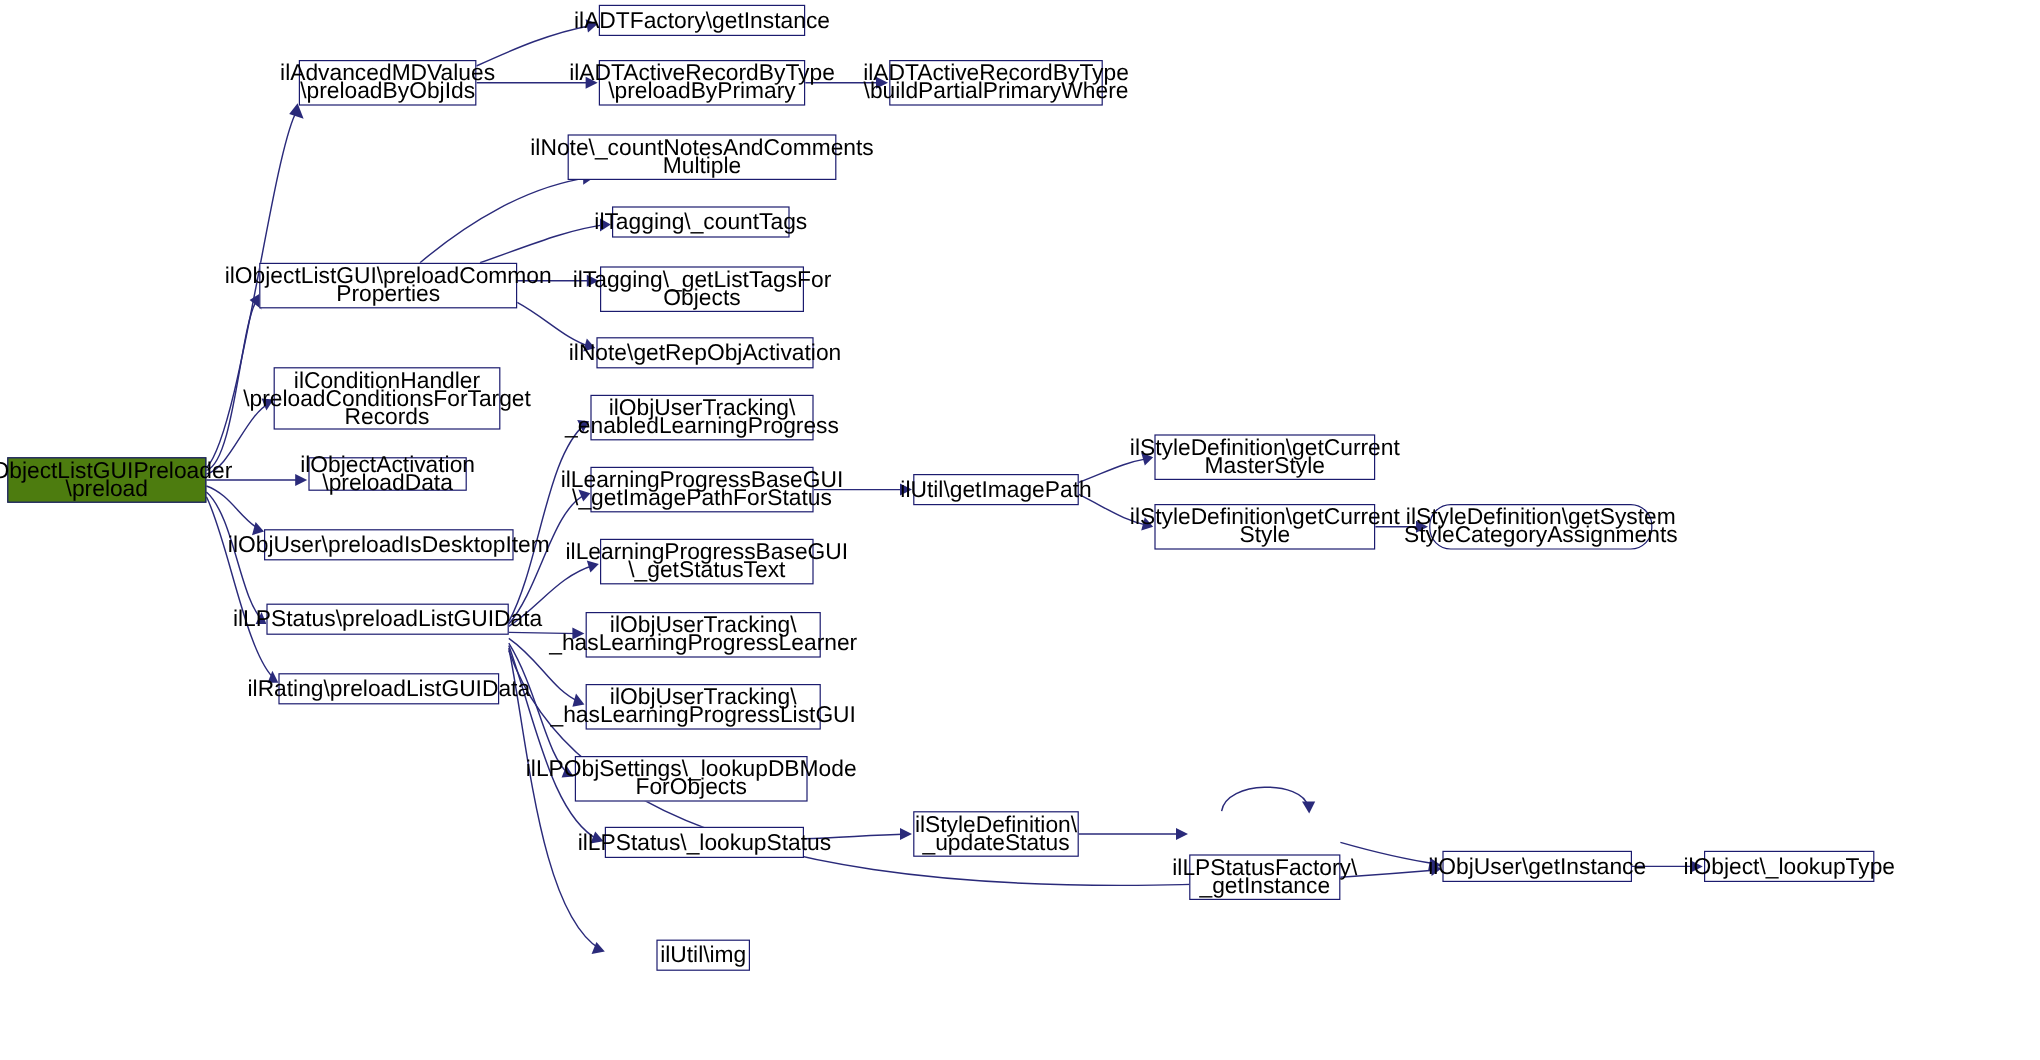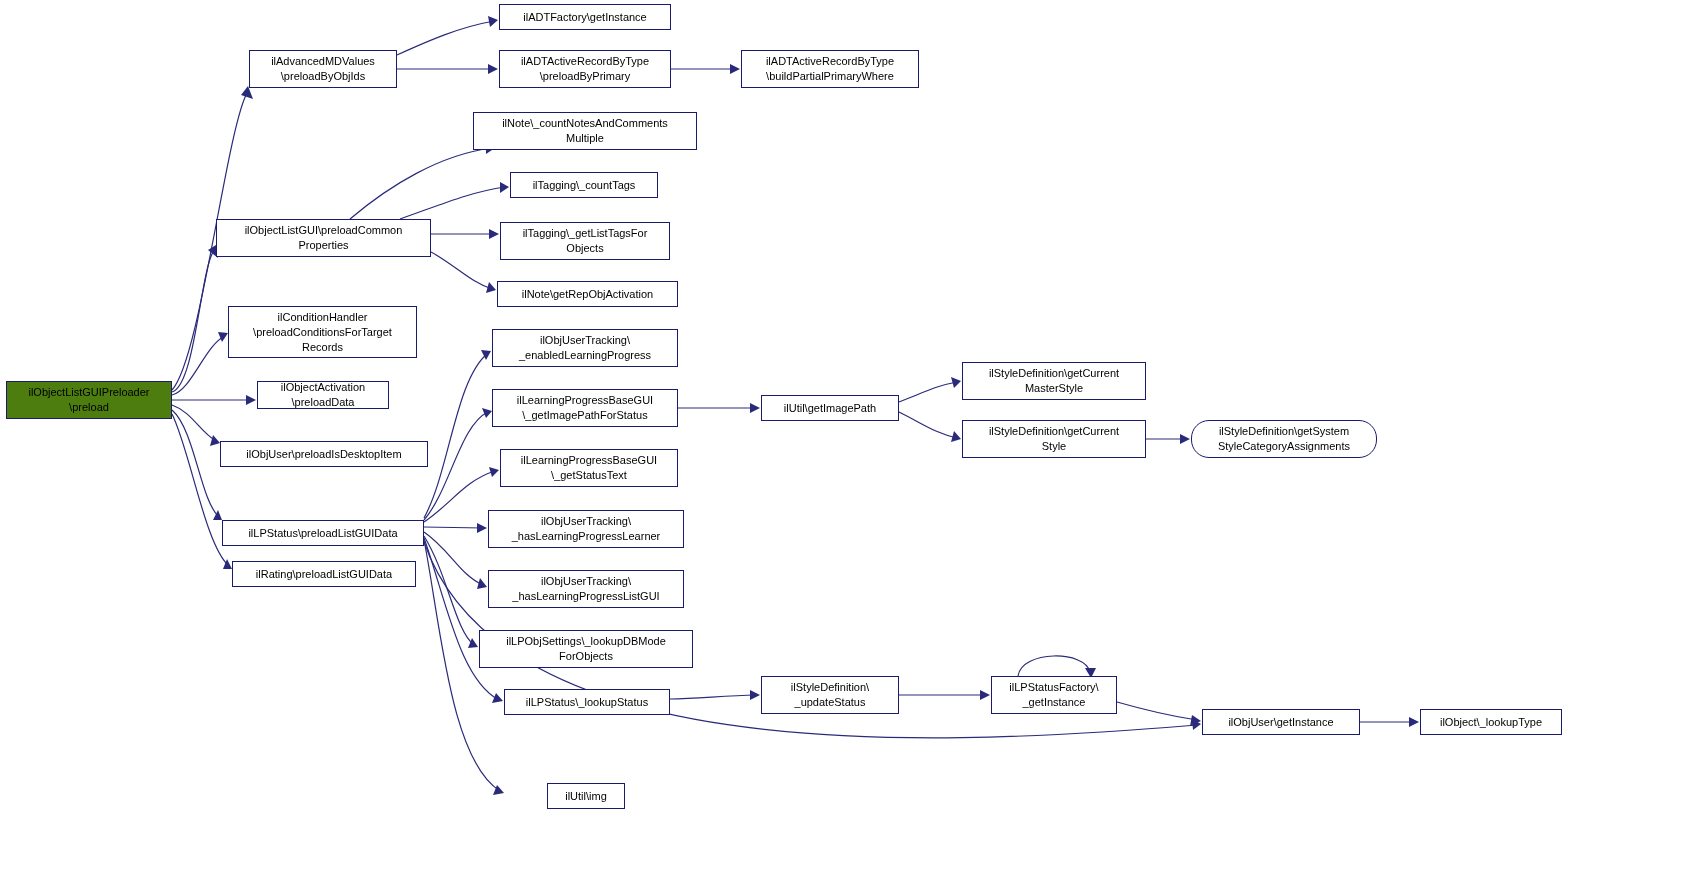--- a/index.html
+++ b/index.html
@@ -22,21 +22,21 @@
     width: 1700px;
     height: 883px;
     pointer-events: none;
   }
   .node {
     position: absolute;
     box-sizing: border-box;
     border: 1px solid #1b1b6e;
     background: #ffffff;
     color: #000000;
-    font-size: 11px;
+    font-size: 19px;
     line-height: 15px;
     display: flex;
     align-items: center;
     justify-content: center;
     text-align: center;
     padding: 1px 3px;
     white-space: pre-line;
   }
   .node.root {
     background: #4d7c0f;
@@ -129,43 +129,43 @@
 Objects</div>
       <div class="node" style="left: 497px; top: 281px; width: 181px; height: 26px;">ilNote\getRepObjActivation</div>
       <div class="node" style="left: 216px; top: 219px; width: 215px; height: 38px;">ilObjectListGUI\preloadCommon
 Properties</div>
       <div class="node" style="left: 228px; top: 306px; width: 189px; height: 52px; text-align: center;">ilConditionHandler
 \preloadConditionsForTarget
 Records</div>
       <div class="node" style="left: 257px; top: 381px; width: 132px; height: 28px;">ilObjectActivation
 \preloadData</div>
       <div class="node" style="left: 220px; top: 441px; width: 208px; height: 26px;">ilObjUser\preloadIsDesktopItem</div>
-      <div class="node" style="left: 222px; top: 520px; width: 202px; height: 26px;">ilLPStatus\preloadListGUIData</div>
+      <div class="node" style="left: 222px; top: 503px; width: 202px; height: 26px;">ilLPStatus\preloadListGUIData</div>
       <div class="node" style="left: 232px; top: 561px; width: 184px; height: 26px;">ilRating\preloadListGUIData</div>
       <div class="node" style="left: 492px; top: 329px; width: 186px; height: 38px;">ilObjUserTracking\
 _enabledLearningProgress</div>
       <div class="node" style="left: 492px; top: 389px; width: 186px; height: 38px;">ilLearningProgressBaseGUI
 \_getImagePathForStatus</div>
       <div class="node" style="left: 500px; top: 449px; width: 178px; height: 38px;">ilLearningProgressBaseGUI
 \_getStatusText</div>
       <div class="node" style="left: 488px; top: 510px; width: 196px; height: 38px;">ilObjUserTracking\
 _hasLearningProgressLearner</div>
       <div class="node" style="left: 488px; top: 570px; width: 196px; height: 38px;">ilObjUserTracking\
 _hasLearningProgressListGUI</div>
-      <div class="node" style="left: 479px; top: 630px; width: 214px; height: 38px;">ilLPObjSettings\_lookupDBMode
+      <div class="node" style="left: 479px; top: 630px; width: 194px; height: 38px;">ilLPObjSettings\_lookupDBMode
 ForObjects</div>
       <div class="node" style="left: 504px; top: 689px; width: 166px; height: 26px;">ilLPStatus\_lookupStatus</div>
       <div class="node" style="left: 547px; top: 783px; width: 78px; height: 26px;">ilUtil\img</div>
       <div class="node" style="left: 761px; top: 395px; width: 138px; height: 26px;">ilUtil\getImagePath</div>
       <div class="node" style="left: 962px; top: 362px; width: 184px; height: 38px;">ilStyleDefinition\getCurrent
 MasterStyle</div>
       <div class="node" style="left: 962px; top: 420px; width: 184px; height: 38px;">ilStyleDefinition\getCurrent
 Style</div>
       <div class="node" style="left: 1191px; top: 420px; width: 186px; height: 38px; border-radius: 18px;">ilStyleDefinition\getSystem
 StyleCategoryAssignments</div>
       <div class="node" style="left: 761px; top: 676px; width: 138px; height: 38px;">ilStyleDefinition\
 _updateStatus</div>
-      <div class="node" style="left: 991px; top: 676px; width: 126px; height: 38px;">ilLPStatusFactory\
+      <div class="node" style="left: 991px; top: 712px; width: 126px; height: 38px;">ilLPStatusFactory\
 _getInstance</div>
       <div class="node" style="left: 1202px; top: 709px; width: 158px; height: 26px;">ilObjUser\getInstance</div>
       <div class="node" style="left: 1420px; top: 709px; width: 142px; height: 26px;">ilObject\_lookupType</div>
     </div>
 </div>
 
 </body></html>

